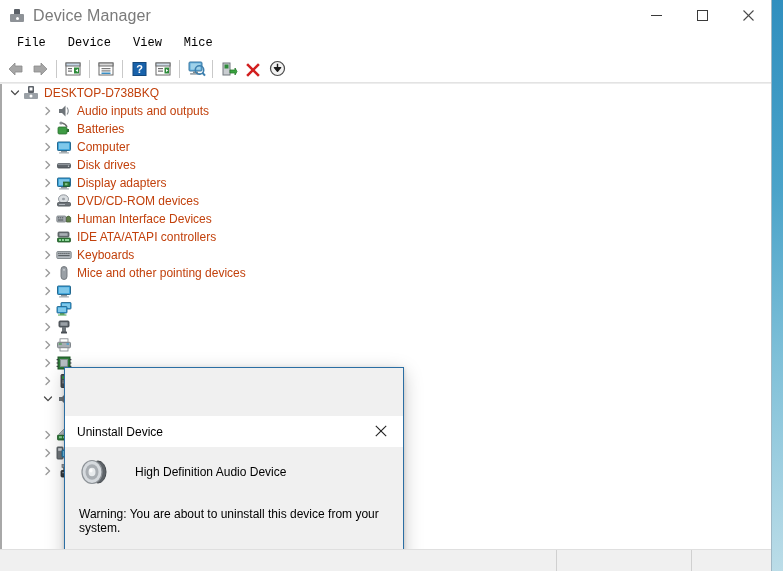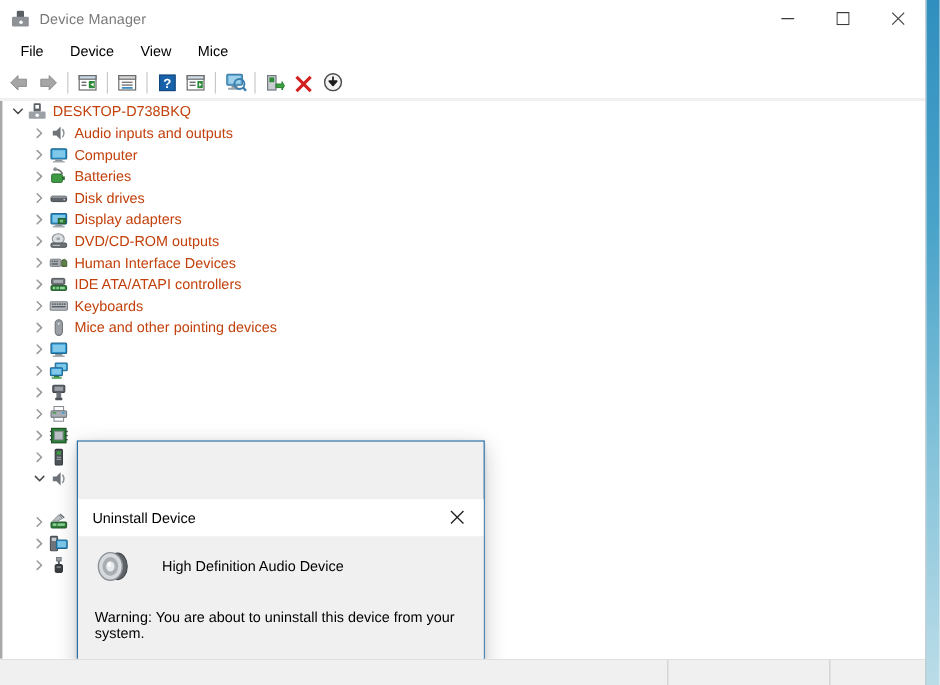--- a/index.html
+++ b/index.html
@@ -51,21 +51,21 @@
     background: #5a5f66;
     border-radius: 1px;
   }
   .ti-dot {
     position: absolute; left: 7px; top: 9px;
     width: 3px; height: 3px;
     background: #ffffff;
     border-radius: 50%;
   }
   #title-text {
-    font-size: 12px;
+    font-size: 16px;
     color: #7a7a7a;
     letter-spacing: .1px;
   }
   #window-controls {
     position: absolute;
     right: 0; top: 0;
     height: 31px;
     display: flex;
   }
   .win-btn {
@@ -84,20 +84,21 @@
     padding-left: 6px;
     flex: none;
     border-bottom: 1px solid #ffffff;
   }
   .menu-item {
     font-size: 12px;
     color: #000000;
     padding: 3px 11px;
     cursor: default;
     line-height: 16px;
+    font-family: Liberation Mono, monospace;
   }
 
   
   #toolbar {
     height: 28px;
     background: #ffffff;
     display: flex;
     align-items: center;
     padding-left: 4px;
     flex: none;
@@ -127,21 +128,21 @@
   #tree-left-edge {
     position: absolute;
     left: 0; top: 0; bottom: 0;
     width: 2px;
     background: #a8a8a8;
   }
   .tree-row {
     display: flex;
     align-items: center;
     height: 18px;
-    padding-left: 25px;
+    padding-left: 40px;
     cursor: default;
     white-space: nowrap;
   }
   .tree-row.root { padding-left: 7px; }
   .twisty {
     width: 16px; height: 16px;
     flex: none;
     display: flex; align-items: center; justify-content: center;
   }
   .twisty svg { display: block; }
@@ -392,44 +393,44 @@
     </div>
 
     <div class="tree-row">
       <span class="twisty">
         <svg width="10" height="10" viewBox="0 0 10 10">
             <path d="M3 1.5 L6.6 5 L3 8.5" fill="none" stroke="#9a9a9a" stroke-width="1.3" stroke-linecap="round" stroke-linejoin="round"></path>
           </svg>
       </span>
       <span class="node-icon">
         <svg width="16" height="16" viewBox="0 0 16 16">
+          <rect x="2" y="6" width="9" height="7" rx="1.2" fill="#3e9b44" stroke="#2b6e30" stroke-width="0.8"></rect>
+          <rect x="11" y="8" width="2" height="3" fill="#2b6e30"></rect>
+          <path d="M6 2 Q10 3 11 6" fill="none" stroke="#6b6b6b" stroke-width="1.4"></path>
+          <circle cx="5" cy="2" r="1.6" fill="#8a8f94"></circle>
+        </svg>
+      </span>
+      <span class="node-label">Batteries</span>
+    </div>
+
+    <div class="tree-row">
+      <span class="twisty">
+        <svg width="10" height="10" viewBox="0 0 10 10">
+            <path d="M3 1.5 L6.6 5 L3 8.5" fill="none" stroke="#9a9a9a" stroke-width="1.3" stroke-linecap="round" stroke-linejoin="round"></path>
+          </svg>
+      </span>
+      <span class="node-icon">
+        <svg width="16" height="16" viewBox="0 0 16 16">
           <rect x="1.5" y="3" width="13" height="8.5" rx="0.8" fill="#2e9bd6" stroke="#24688f" stroke-width="1"></rect>
           <rect x="2.8" y="4.2" width="10.4" height="6.1" fill="#7fc8ea"></rect>
           <rect x="5" y="12" width="6" height="1.6" fill="#8b9499"></rect>
           <rect x="3" y="13.2" width="10" height="1.3" rx="0.5" fill="#a3abb0"></rect>
         </svg>
       </span>
       <span class="node-label">Computer</span>
-    </div>
-
-    <div class="tree-row">
-      <span class="twisty">
-        <svg width="10" height="10" viewBox="0 0 10 10">
-            <path d="M3 1.5 L6.6 5 L3 8.5" fill="none" stroke="#9a9a9a" stroke-width="1.3" stroke-linecap="round" stroke-linejoin="round"></path>
-          </svg>
-      </span>
-      <span class="node-icon">
-        <svg width="16" height="16" viewBox="0 0 16 16">
-          <rect x="2" y="6" width="9" height="7" rx="1.2" fill="#3e9b44" stroke="#2b6e30" stroke-width="0.8"></rect>
-          <rect x="11" y="8" width="2" height="3" fill="#2b6e30"></rect>
-          <path d="M6 2 Q10 3 11 6" fill="none" stroke="#6b6b6b" stroke-width="1.4"></path>
-          <circle cx="5" cy="2" r="1.6" fill="#8a8f94"></circle>
-        </svg>
-      </span>
-      <span class="node-label">Batteries</span>
     </div>
 
     <div class="tree-row">
       <span class="twisty">
         <svg width="10" height="10" viewBox="0 0 10 10">
             <path d="M3 1.5 L6.6 5 L3 8.5" fill="none" stroke="#9a9a9a" stroke-width="1.3" stroke-linecap="round" stroke-linejoin="round"></path>
           </svg>
       </span>
       <span class="node-icon">
         <svg width="16" height="16" viewBox="0 0 16 16">
@@ -467,21 +468,21 @@
           </svg>
       </span>
       <span class="node-icon">
         <svg width="16" height="16" viewBox="0 0 16 16">
           <ellipse cx="7.5" cy="6" rx="5" ry="4.2" fill="#d9dde0" stroke="#8a9096" stroke-width="0.9"></ellipse>
           <ellipse cx="7.5" cy="6" rx="1.5" ry="1.3" fill="#9aa0a6"></ellipse>
           <rect x="1.5" y="9.5" width="13" height="3.6" rx="1" fill="#6d7379" stroke="#4a5055" stroke-width="0.8"></rect>
           <rect x="3" y="11" width="6" height="1" fill="#b0b6bb"></rect>
         </svg>
       </span>
-      <span class="node-label">DVD/CD-ROM outputs</span>
+      <span class="node-label">DVD/CD-ROM devices</span>
     </div>
 
     <div class="tree-row">
       <span class="twisty">
         <svg width="10" height="10" viewBox="0 0 10 10">
             <path d="M3 1.5 L6.6 5 L3 8.5" fill="none" stroke="#9a9a9a" stroke-width="1.3" stroke-linecap="round" stroke-linejoin="round"></path>
           </svg>
       </span>
       <span class="node-icon">
         <svg width="16" height="16" viewBox="0 0 16 16">

